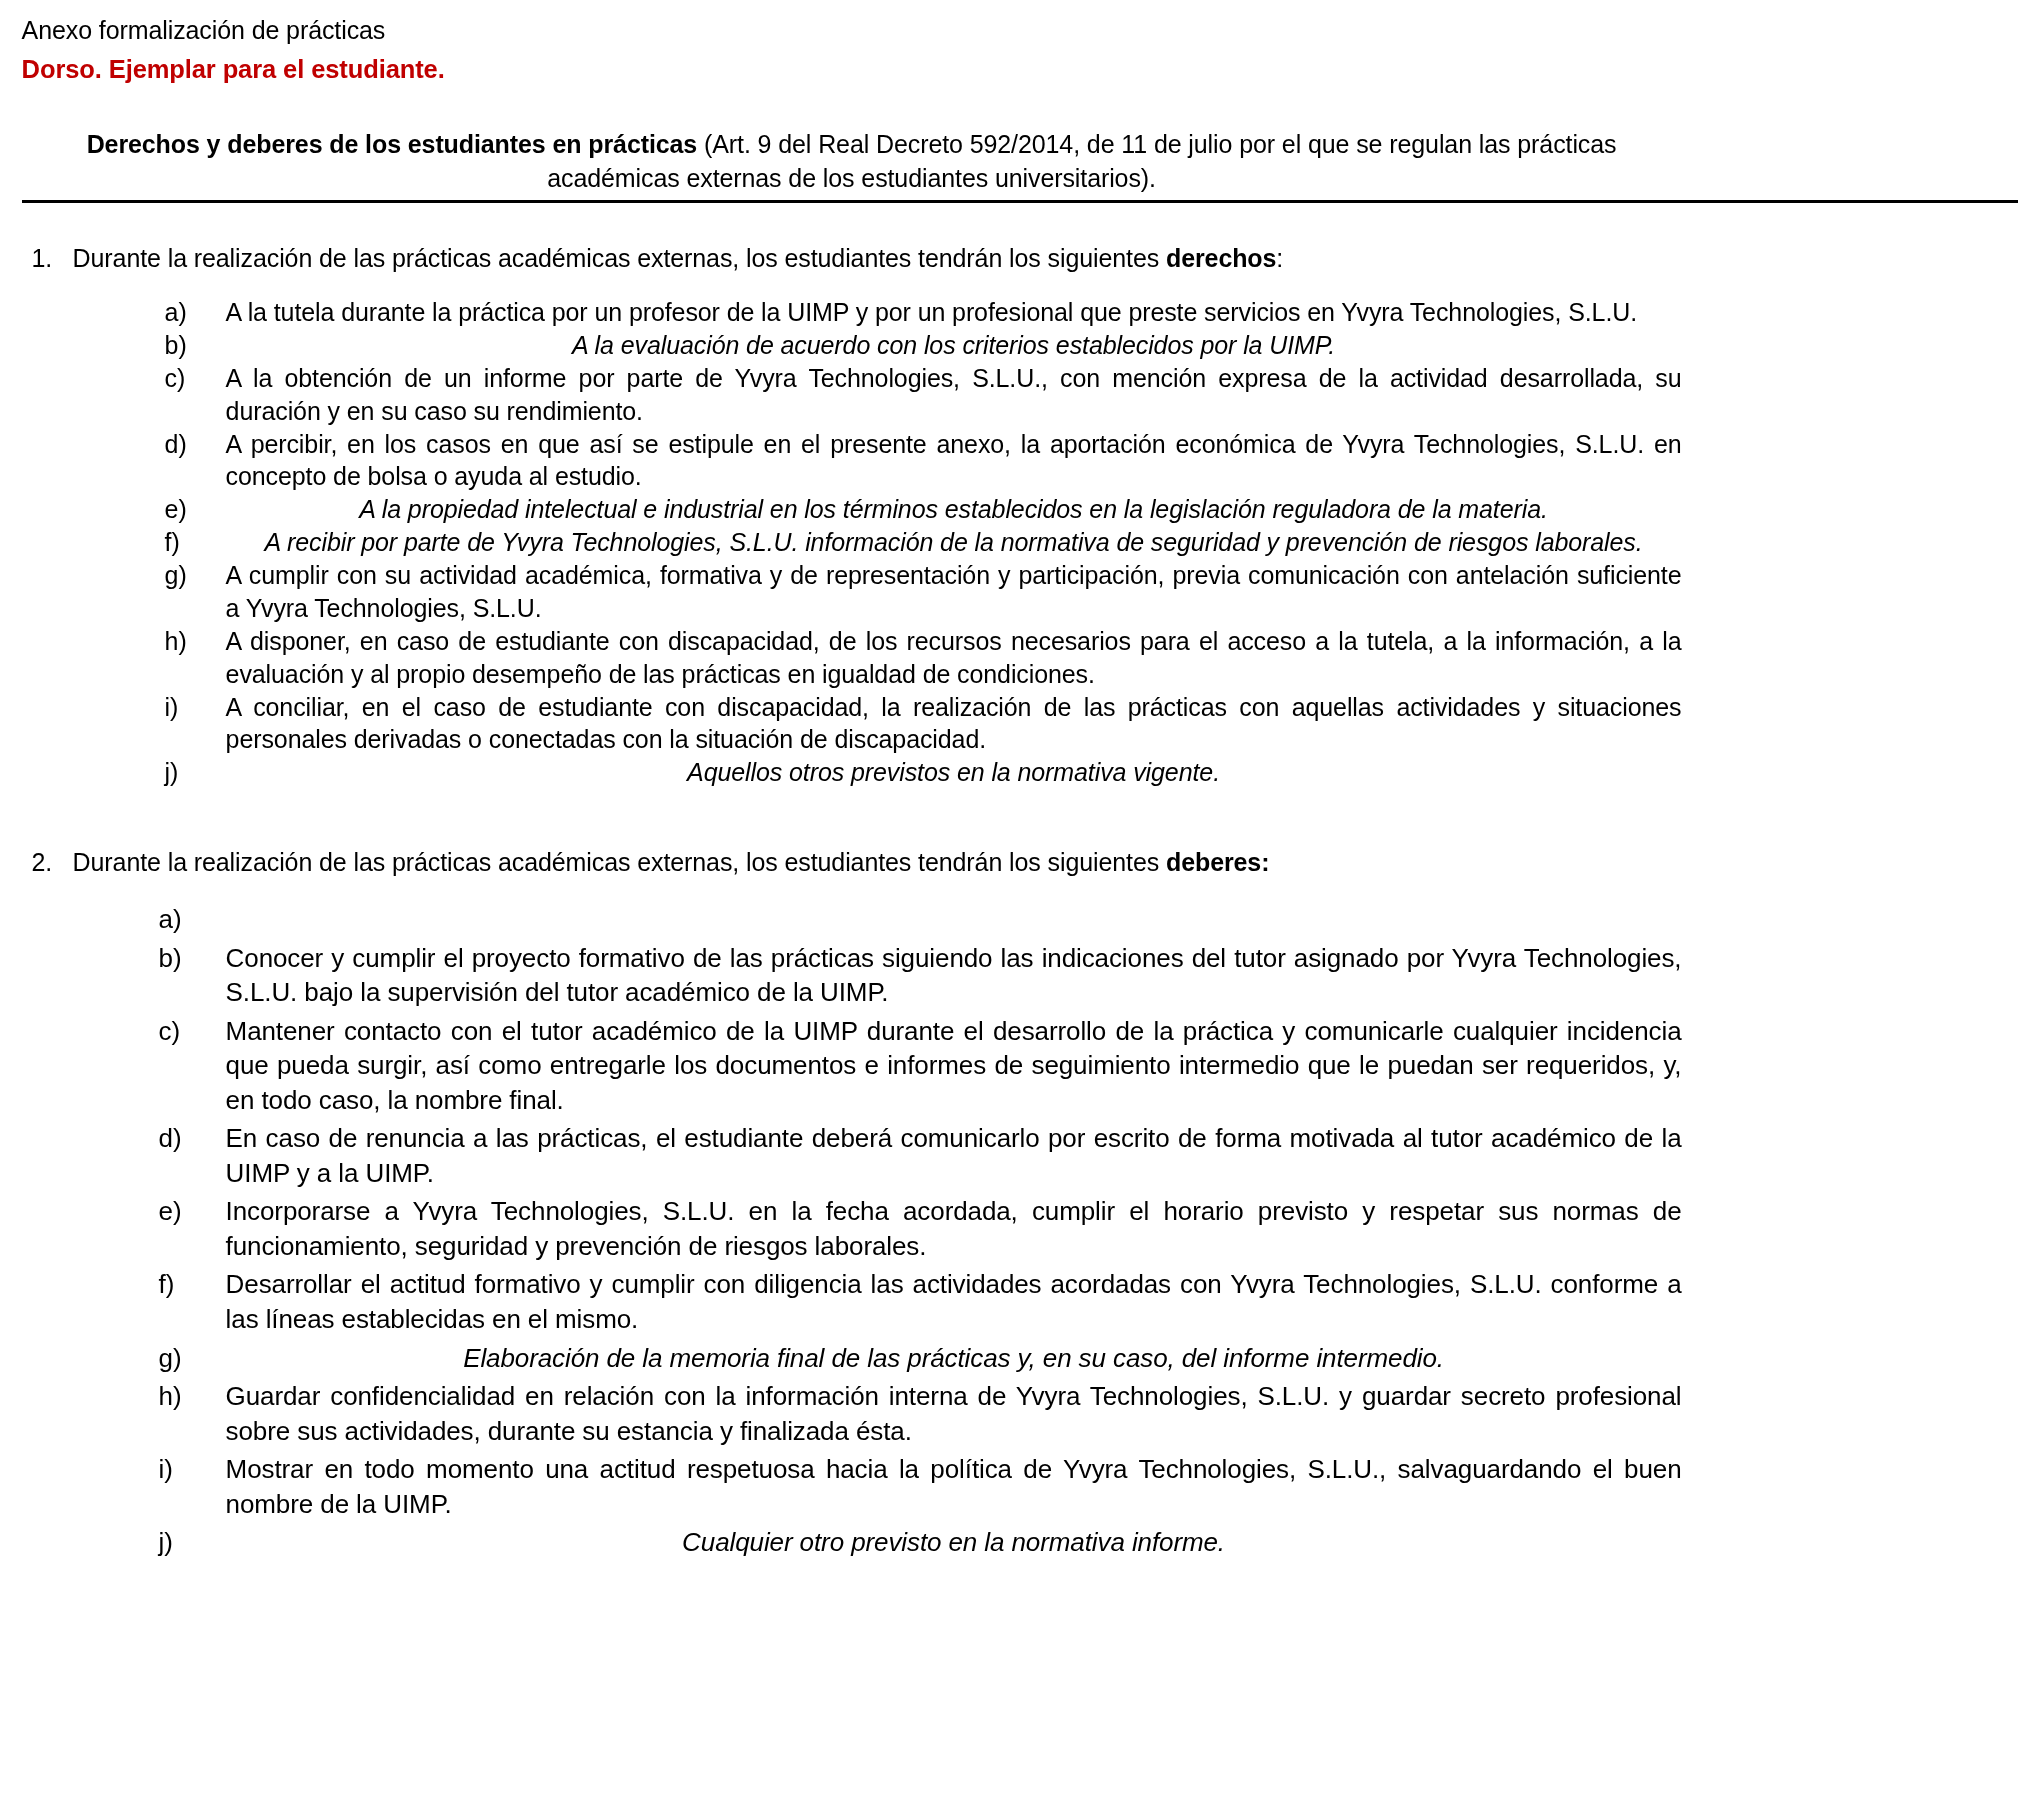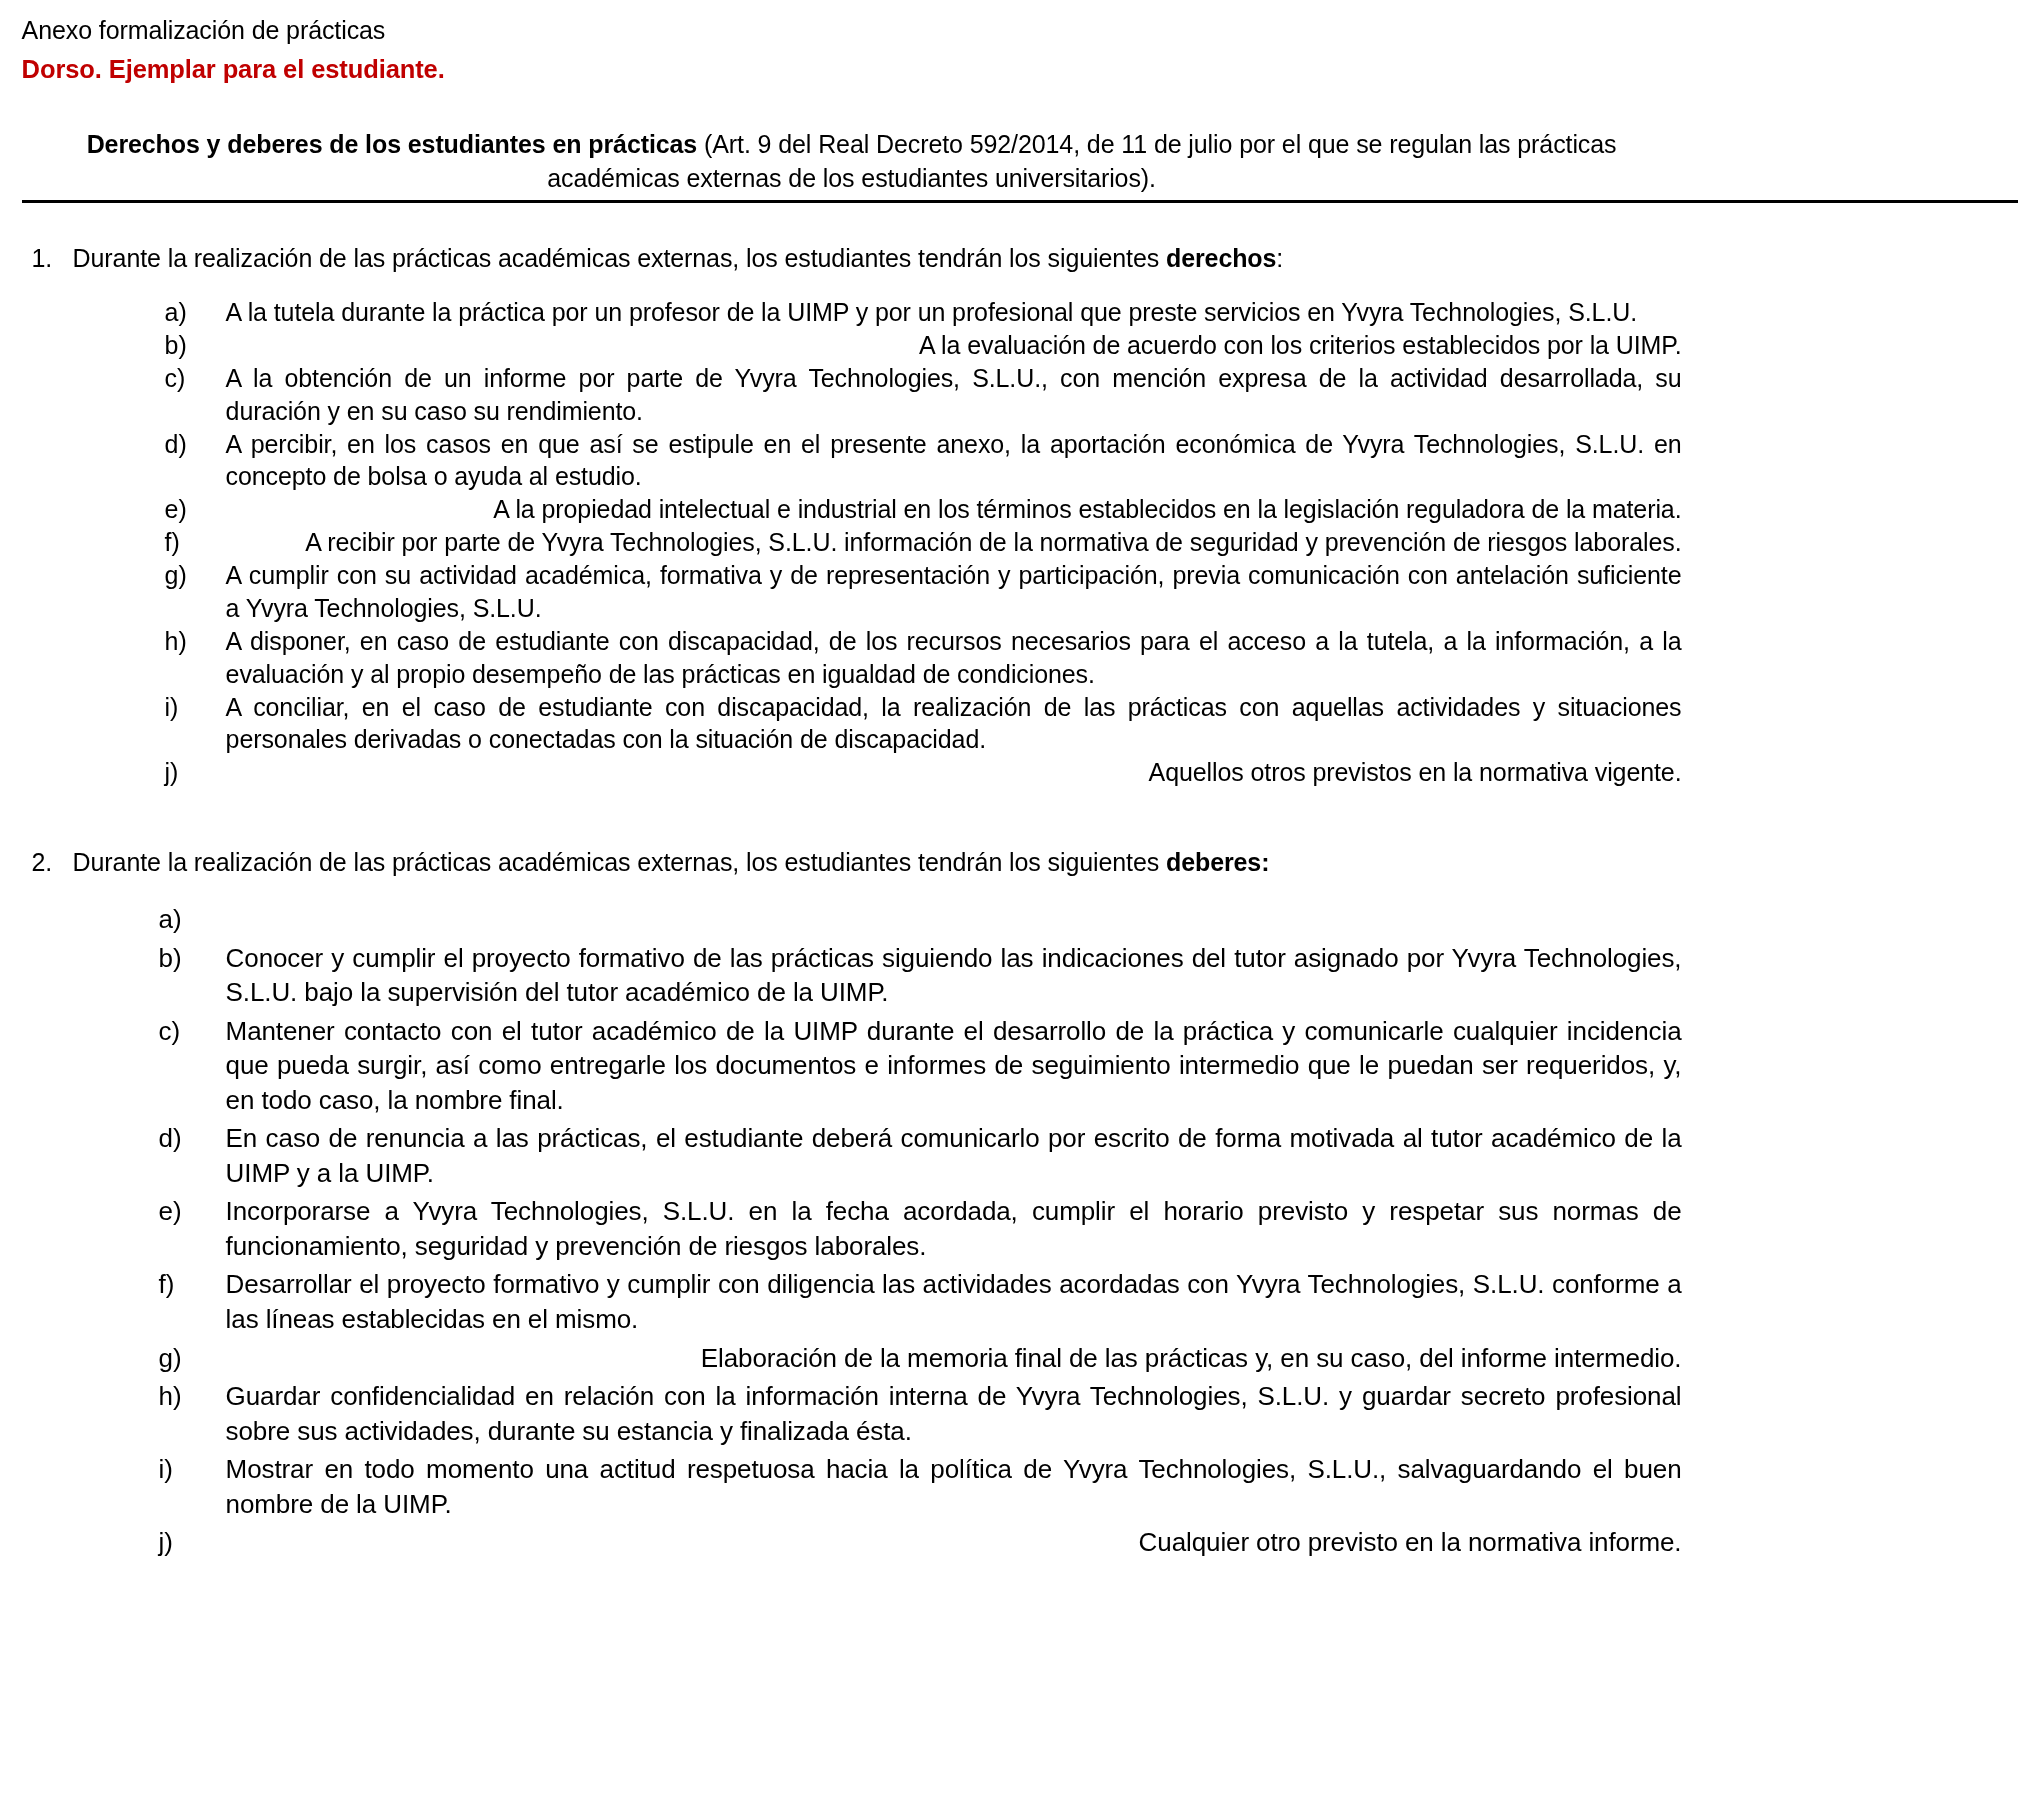--- a/index.html
+++ b/index.html
@@ -93,21 +93,21 @@
   .marker {
     flex: 0 0 auto;
     text-align: left;
   }
   .li-text {
     flex: 1;
     text-align: justify;
     text-justify: inter-word;
     hyphens: none;
   }
-  .li-text.left { text-align: right; }
+  .li-text.left { text-align: center; font-style: italic; }
 
   
   .sec1 .letters { margin-top: 21.6px; }
   .sec1 .marker { width: 61px; padding-left: 143px; box-sizing: content-box; }
   .sec1 .li { margin-bottom: 0px; }
 
   
   .sec2 { margin-top: 57px; }
   .sec2 .letters { margin-top: 23.5px; }
   .sec2 .li { font-size: 26px; line-height: 1.33; margin-bottom: 3.9px; }
@@ -195,21 +195,21 @@
       <li class="li">
           <span class="marker">d)</span>
           <span class="li-text">En caso de renuncia a las prácticas, el estudiante deberá comunicarlo por escrito de forma motivada al tutor académico de la UIMP y a la UIMP.</span>
         </li>
       <li class="li">
           <span class="marker">e)</span>
           <span class="li-text">Incorporarse a Yvyra Technologies, S.L.U. en la fecha acordada, cumplir el horario previsto y respetar sus normas de funcionamiento, seguridad y prevención de riesgos laborales.</span>
         </li>
       <li class="li">
           <span class="marker">f)</span>
-          <span class="li-text">Desarrollar el proyecto formativo y cumplir con diligencia las actividades acordadas con Yvyra Technologies, S.L.U. conforme a las líneas establecidas en el mismo.</span>
+          <span class="li-text">Desarrollar el actitud formativo y cumplir con diligencia las actividades acordadas con Yvyra Technologies, S.L.U. conforme a las líneas establecidas en el mismo.</span>
         </li>
       <li class="li">
           <span class="marker">g)</span>
           <span class="li-text left">Elaboración de la memoria final de las prácticas y, en su caso, del informe intermedio.</span>
         </li>
       <li class="li">
           <span class="marker">h)</span>
           <span class="li-text">Guardar confidencialidad en relación con la información interna de Yvyra Technologies, S.L.U. y guardar secreto profesional sobre sus actividades, durante su estancia y finalizada ésta.</span>
         </li>
       <li class="li">

